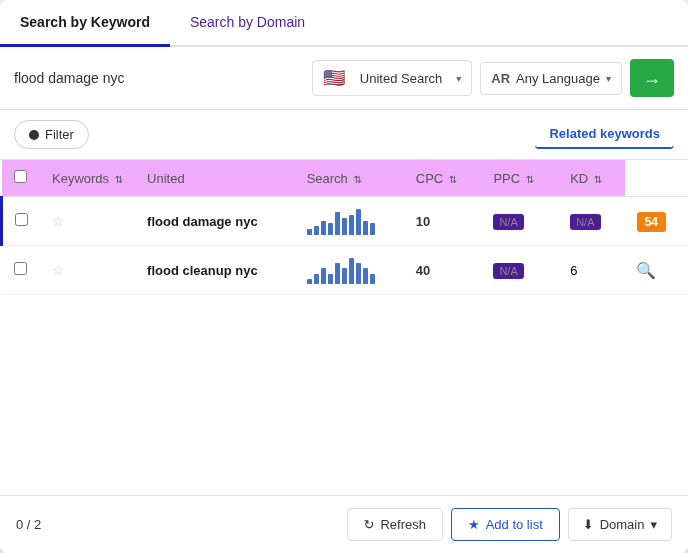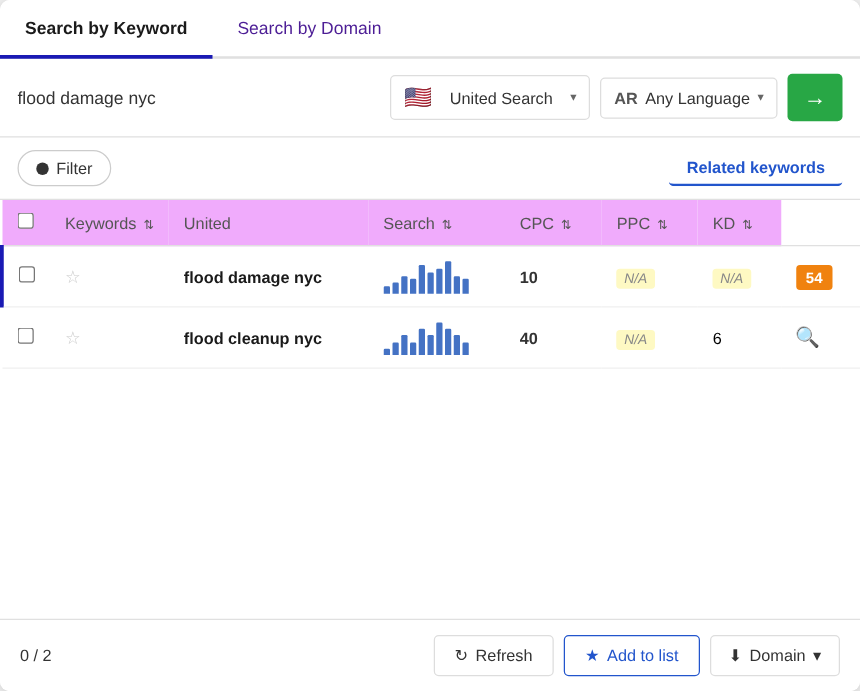--- a/index.html
+++ b/index.html
@@ -199,26 +199,25 @@
       gap: 2px;
       height: 28px;
     }
     .trend-bar {
       width: 5px;
       background: #4472c4;
       border-radius: 1px 1px 0 0;
     }
     .search-vol { font-weight: 700; color: #333; }
     .na-badge {
-      background: #fef9c3;
+      background: #4c1d95;
       color: #888;
       padding: 2px 6px;
       border-radius: 3px;
       font-size: 11px;
-      font-style: italic;
     }
     .kd-badge-orange {
       background: #f0820f;
       color: #fff;
       padding: 3px 8px;
       border-radius: 3px;
       font-size: 12px;
       font-weight: bold;
     }
     .search-icon-btn {

